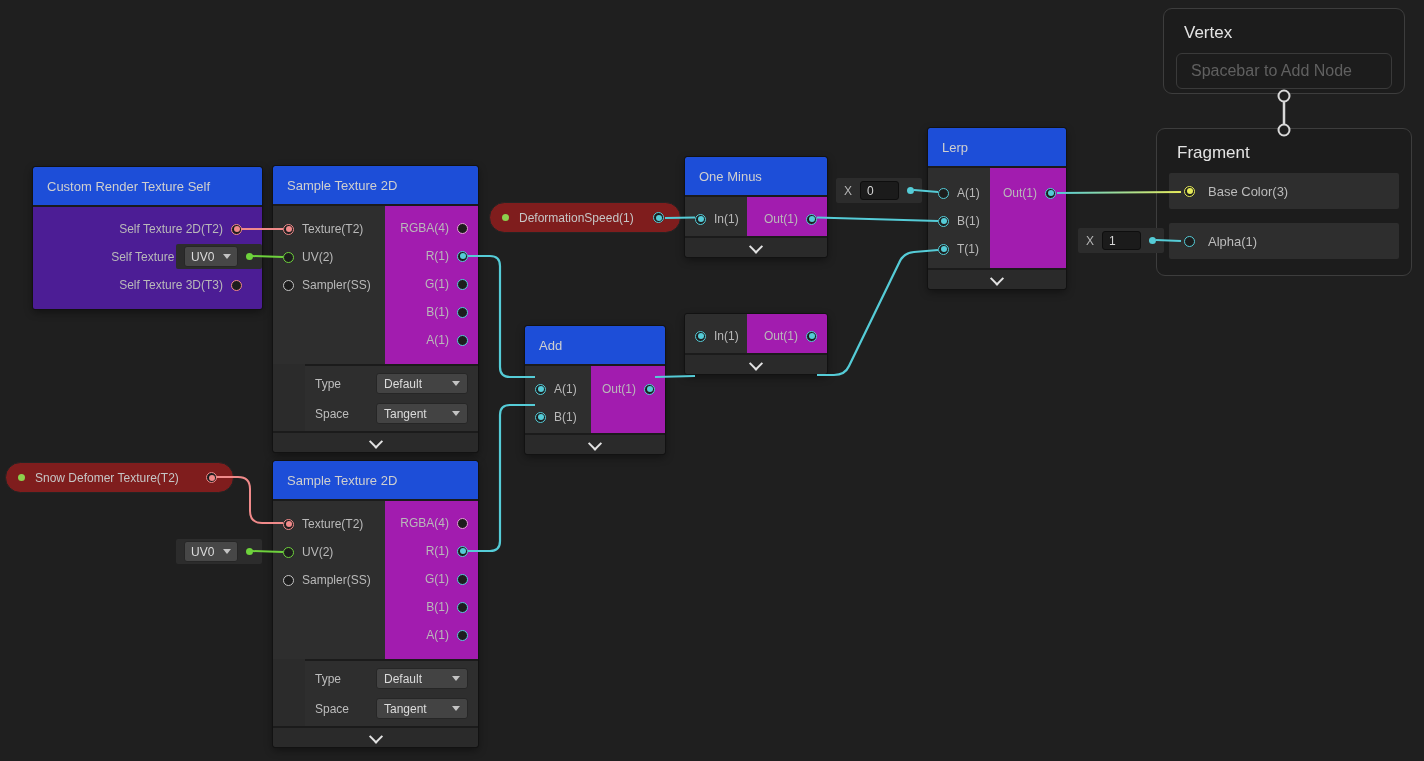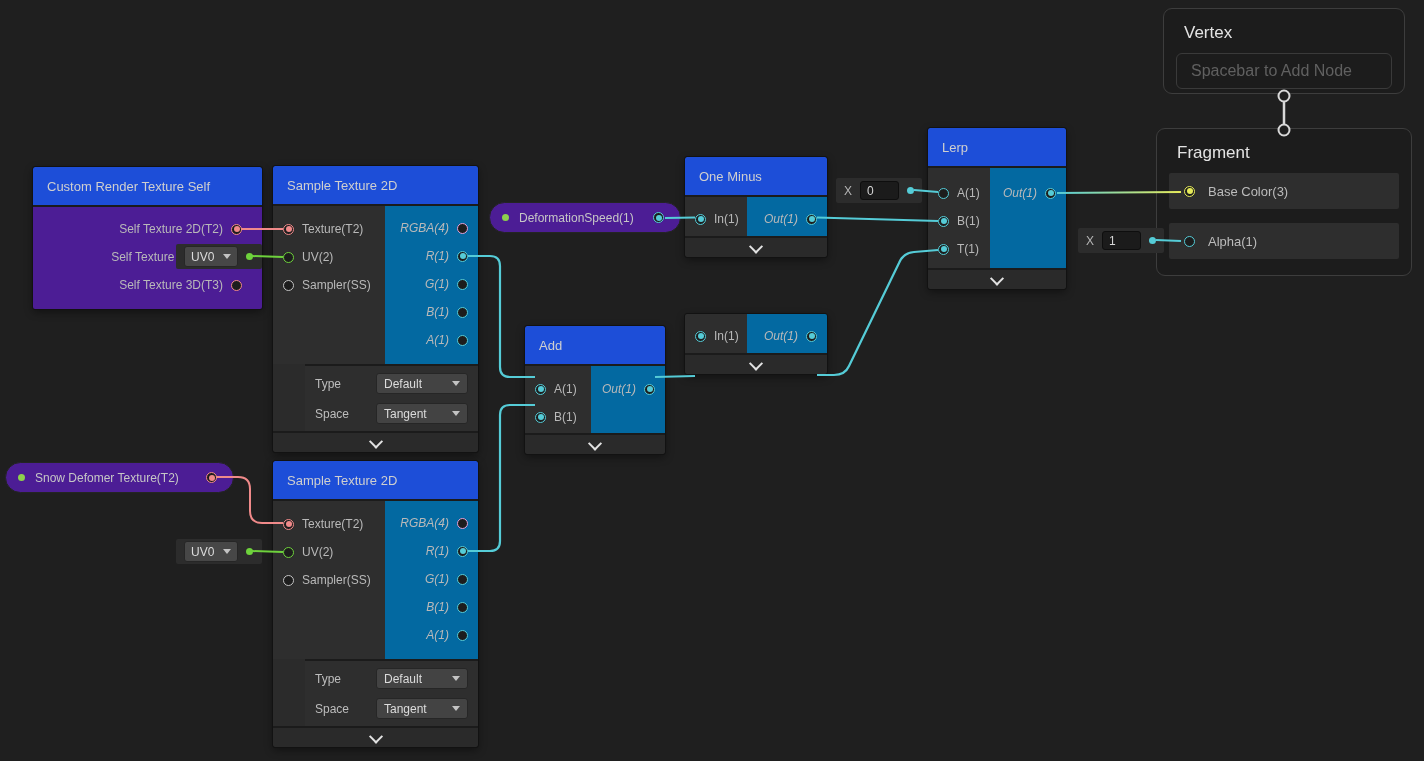--- a/index.html
+++ b/index.html
@@ -9,21 +9,21 @@
     font-family:"Liberation Sans","DejaVu Sans",sans-serif;
     -webkit-font-smoothing:antialiased;
   }
   
   .node{position:absolute;background:#2b2b2b;border-radius:2px;outline:1px solid #121212;
         box-shadow:0 3px 8px rgba(0,0,0,.45);z-index:10;}
   .ntitle{height:38px;display:flex;align-items:center;padding:0 14px;background:#1d4ed8;
           color:#cfcfcf;font-size:13px;border-bottom:2px solid #1b1b1b;border-radius:2px 2px 0 0;}
   .nbody{display:flex;align-items:stretch;}
   .col-in{background:#2e2e2e;}
-  .col-out{background:#0369a1;margin-left:auto;font-style:italic;}
+  .col-out{background:#a21caf;margin-left:auto;}
   .prow{height:28px;display:flex;align-items:center;gap:8px;padding:0 10px;
         font-size:12px;color:#b9b9b9;white-space:nowrap;}
   .prow.out{justify-content:flex-end;}
   .pad9{padding-top:9px;} .pad8{padding-top:8px;} .pad10{padding-top:11px;}
   .nctrl{background:#2e2e2e;border-top:2px solid #1b1b1b;padding:7px 10px;display:flex;
          flex-direction:column;gap:9px;margin-left:32px;}
   .ctrl-row{display:flex;align-items:center;justify-content:space-between;height:21px;
             font-size:12px;color:#bdbdbd;}
   .dropdown{width:92px;height:21px;background:#434343;border:1px solid #262626;border-radius:3px;
             display:flex;align-items:center;justify-content:space-between;padding:0 7px;
@@ -43,21 +43,21 @@
   .plabel{color:#b9b9b9;}
   
   .ctx{position:absolute;background:#1c1c1c;border:1px solid #3d3d3d;border-radius:9px;z-index:9;
        box-sizing:border-box;}
   .ctx-title{padding:14px 20px 10px;font-size:17px;color:#e3e3e3;}
   .ctx-slot{background:#2e2e2e;border-radius:2px;height:36px;display:flex;align-items:center;
             gap:13px;padding:0 15px;margin:0 12px 14px;font-size:13px;color:#bcbcbc;}
   .ph-box{margin:0 12px;height:34px;border:1px solid #3a3a3a;border-radius:6px;display:flex;
           align-items:center;padding:0 14px;font-size:16px;color:#606060;}
   
-  .pill{position:absolute;height:31px;background:#4c1d95;border:1px solid #242424;border-radius:16px;
+  .pill{position:absolute;height:31px;background:#7f1d1d;border:1px solid #242424;border-radius:16px;
         display:flex;align-items:center;gap:10px;padding:0 12px;font-size:12px;color:#c6c6c6;
         z-index:11;box-sizing:border-box;}
   .gdot{width:7px;height:7px;border-radius:50%;background:#8dd04d;flex:0 0 auto;}
   
   .iw{position:absolute;height:25px;background:#2c2c2c;border-radius:2px;display:flex;
       align-items:center;gap:8px;padding:0 8px;z-index:12;box-sizing:border-box;}
   .iw .xlab{font-size:12px;color:#b5b5b5;}
   .ibox{width:40px;height:19px;background:#1b1b1b;border:1px solid #0e0e0e;border-radius:3px;
         display:flex;align-items:center;padding:0 6px;font-size:12px;color:#d6d6d6;box-sizing:border-box;}
   .dot{width:7px;height:7px;border-radius:50%;flex:0 0 auto;}

